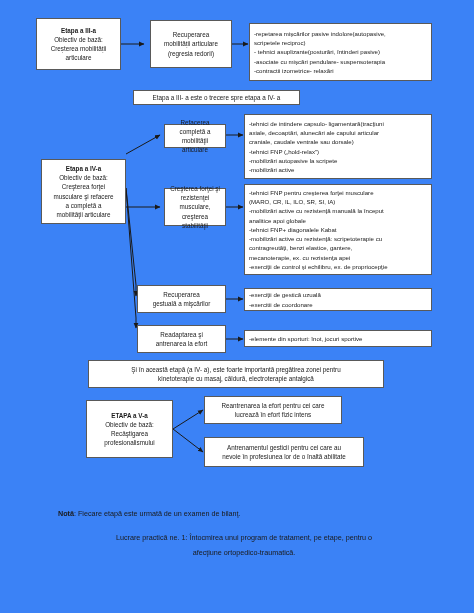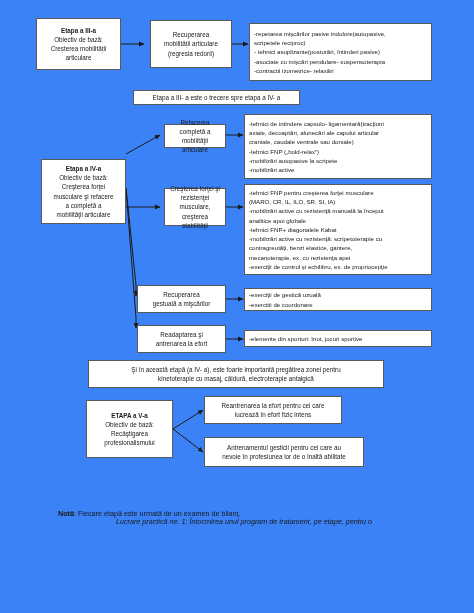--- a/index.html
+++ b/index.html
@@ -190,18 +190,21 @@
 
   <div class="box center" style="left:204px; top:437px; width:160px; height:30px;">
     <div>Antrenamentul gesticii pentru cei care au</div>
     <div>nevoie în profesiunea lor de o înaltă abilitate</div>
   </div>
 
   <div class="footer note-line" style="left:58px; top:508px; width:380px;">
     <b>Notă</b><span>: Fiecare etapă este urmată de un examen de bilanţ.</span>
   </div>
 
-  <div class="footer work-line" style="left:58px; top:516px; width:372px;font-style:italic;">
+  <div class="footer work-line" style="left:58px; top:532px; width:372px;">
     <span>Lucrare practică ne. 1: Întocmirea unui program de tratament, pe etape, pentru o</span>
   </div>
 
+  <div class="footer work-line" style="left:58px; top:547px; width:372px;">
+    <span>afecţiune ortopedico-traumatică.</span>
+  </div>
 
 </div>
 
 </body></html>

